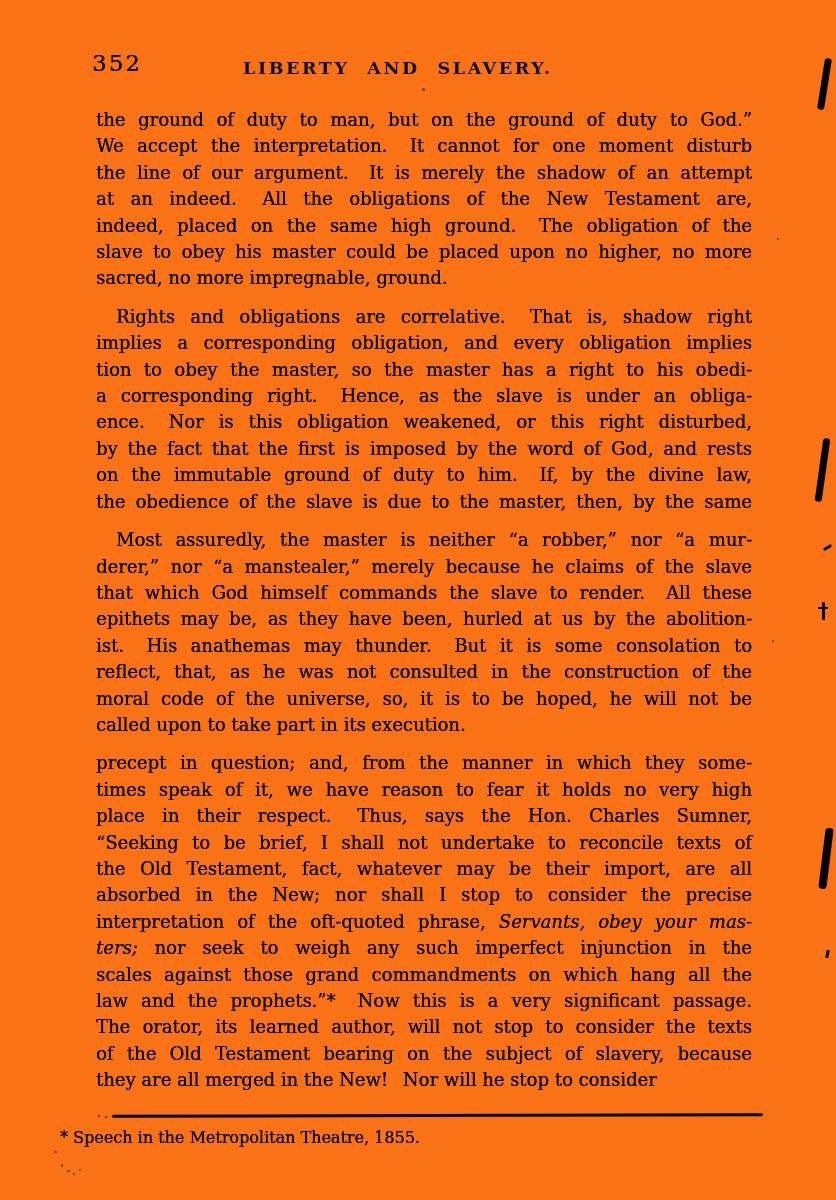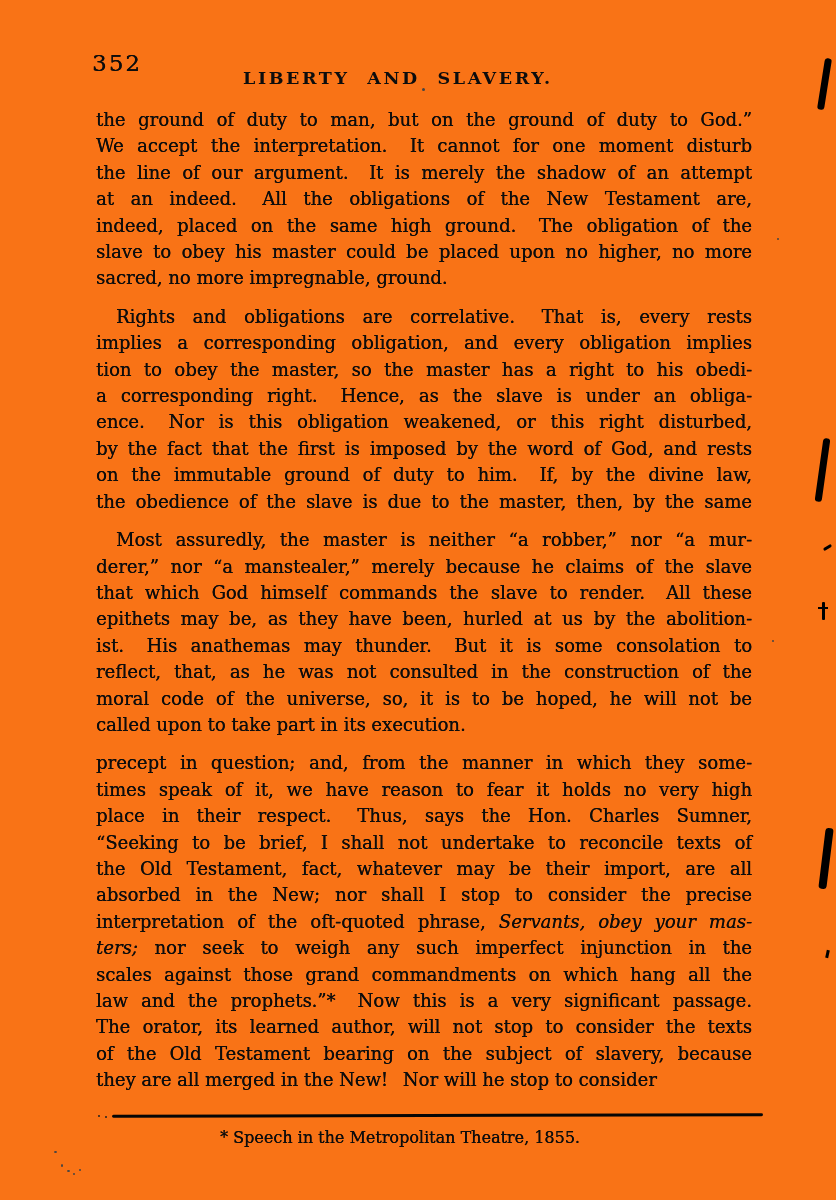--- a/index.html
+++ b/index.html
@@ -12,21 +12,21 @@
     color: #0d0d0d;
   }
   .page { position: absolute; inset: 0; background: #f97316; }
 
   .page-number {
     position: absolute; left: 92px; top: 50px;
     font-size: 23px; letter-spacing: 2px;
     text-shadow: 0.3px 0 0 currentColor;
   }
   .running-title {
-    position: absolute; left: 243px; top: 68px;
+    position: absolute; left: 243px; top: 58px;
     font-size: 17.5px; font-weight: bold;
     letter-spacing: 2.6px; word-spacing: 9px;
     white-space: nowrap;
   }
 
   .body-text {
     position: absolute; left: 84px; top: 95px; width: 680px;
     font-size: 18px; line-height: 26.4px;
     text-shadow: 0.25px 0 0 currentColor;
   }
@@ -36,21 +36,21 @@
   .line.indent { text-indent: 20px; }
   .line i { font-style: italic; }
 
   .footnote-rule {
     position: absolute; left: 112px; top: 1114px;
     width: 651px; height: 3px; background: #060606;
     transform: rotate(-0.15deg); border-radius: 2px;
   }
   .footnote {
     position: absolute; left: 60px; top: 1128px; width: 680px;
-    text-align: center; font-size: 16px;
+    font-size: 16px;
     text-shadow: 0.25px 0 0 currentColor;
   }
 
   
   .ink { position: absolute; background: #000; }
   .slash-a { left: 821px; top: 58px;  width: 7px; height: 52px; transform: rotate(9deg);  border-radius: 3px; }
   .slash-b { left: 819px; top: 438px; width: 7px; height: 64px; transform: rotate(8deg);  border-radius: 3px; }
   .tick-c  { left: 823px; top: 546px; width: 9px; height: 3px;  transform: rotate(-32deg); border-radius: 2px; }
   .dagger-v{ left: 822px; top: 602px; width: 3px; height: 18px; border-radius: 1px; }
   .dagger-h{ left: 818px; top: 607px; width: 10px; height: 2px; }
@@ -80,21 +80,21 @@
       <div class="paragraph">
         <div class="line">the ground of duty to man, but on the ground of duty to God.”</div>
         <div class="line">We accept the interpretation.  It cannot for one moment disturb</div>
         <div class="line">the line of our argument.  It is merely the shadow of an attempt</div>
         <div class="line">at an indeed.  All the obligations of the New Testament are,</div>
         <div class="line">indeed, placed on the same high ground.  The obligation of the</div>
         <div class="line">slave to obey his master could be placed upon no higher, no more</div>
         <div class="line last">sacred, no more impregnable, ground.</div>
       </div>
       <div class="paragraph">
-        <div class="line indent">Rights and obligations are correlative.  That is, every rests</div>
+        <div class="line indent">Rights and obligations are correlative.  That is, shadow right</div>
         <div class="line">implies a corresponding obligation, and every obligation implies</div>
         <div class="line">tion to obey the master, so the master has a right to his obedi-</div>
         <div class="line">a corresponding right.  Hence, as the slave is under an obliga-</div>
         <div class="line">ence.  Nor is this obligation weakened, or this right disturbed,</div>
         <div class="line">by the fact that the first is imposed by the word of God, and rests</div>
         <div class="line">on the immutable ground of duty to him.  If, by the divine law,</div>
         <div class="line">the obedience of the slave is due to the master, then, by the same</div>
       </div>
       <div class="paragraph">
         <div class="line indent">Most assuredly, the master is neither “a robber,” nor “a mur-</div>

